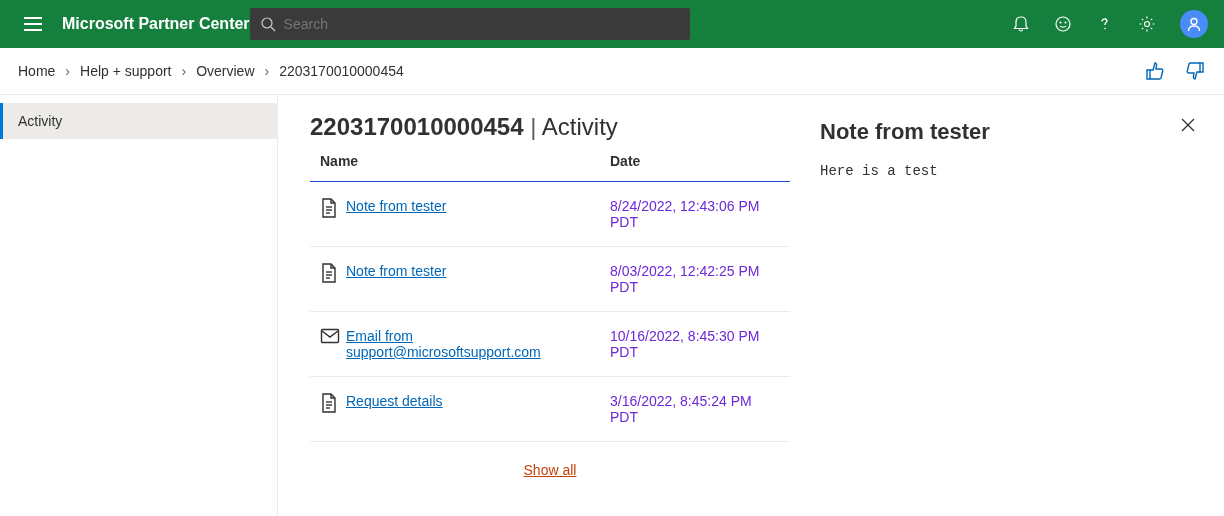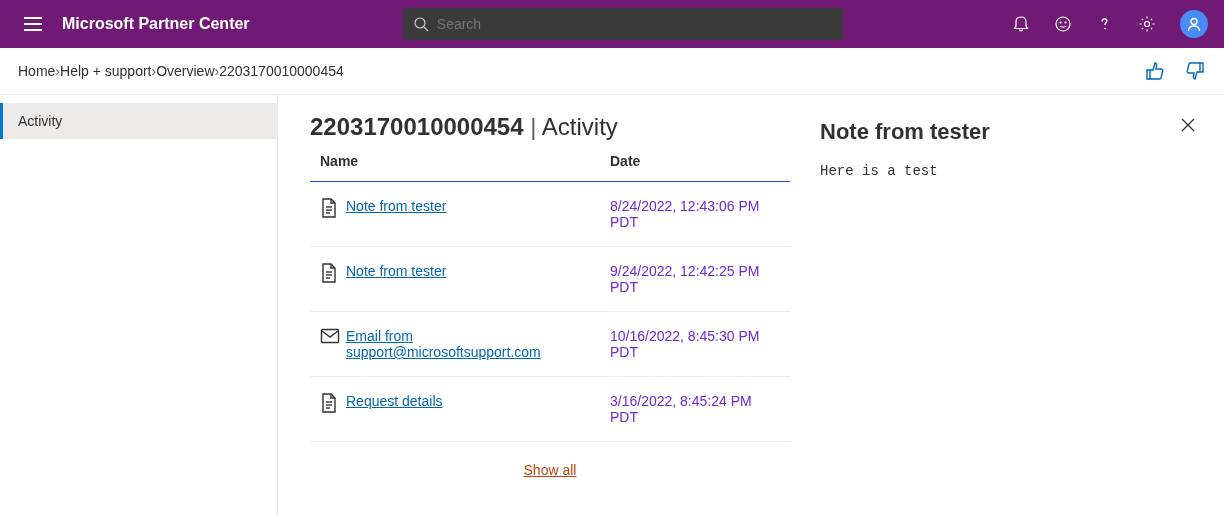--- a/index.html
+++ b/index.html
@@ -1,32 +1,32 @@
 <!DOCTYPE html>
 <html><head>
   <meta charset="utf-8">
   <style>
     * { box-sizing: border-box; margin: 0; padding: 0; }
     body { font-family: "Segoe UI", -apple-system, BlinkMacSystemFont, sans-serif; font-size: 14px; color: #323130; background: #fff; }
     
     
-    .header { background: #701a75; height: 48px; display: flex; align-items: center; padding: 0 16px; color: #fff; }
+    .header { background: #15803d; height: 48px; display: flex; align-items: center; padding: 0 16px; color: #fff; }
     .hamburger { display: flex; flex-direction: column; gap: 4px; cursor: pointer; padding: 8px; }
     .hamburger span { width: 18px; height: 2px; background: #fff; }
     .brand { font-size: 16px; font-weight: 600; margin-left: 12px; }
-    .search-wrap { flex: 1; display: flex; justify-content: center; }
+    .search-wrap { flex: 1; display: flex; }
     .search { display: flex; align-items: center; background: #3a3a3a; width: 440px; height: 32px; padding: 0 10px; border-radius: 2px; }
     .search input { background: transparent; border: none; outline: none; color: #ccc; font-size: 14px; margin-left: 8px; width: 100%; }
     .header-icons { display: flex; align-items: center; gap: 24px; margin-left: 16px; }
     .header-icon { color: #fff; cursor: pointer; display: flex; align-items: center; }
     .avatar { width: 28px; height: 28px; border-radius: 50%; background: #4a8cf7; display: flex; align-items: center; justify-content: center; }
     
     
     .breadcrumb-row { display: flex; align-items: center; justify-content: space-between; padding: 12px 18px; border-bottom: 1px solid #edebe9; }
-    .breadcrumb { display: flex; align-items: center; font-size: 14px; color: #323130; }
+    .breadcrumb { display: flex; align-items: center; gap: 10px; font-size: 14px; color: #323130; }
     .breadcrumb .crumb { color: #323130; }
     .breadcrumb .chev { color: #605e5c; }
     .feedback-icons { display: flex; gap: 18px; color: #0067b8; }
     .feedback-icons svg { cursor: pointer; }
     
     
     .body { display: flex; }
     .sidebar { width: 278px; border-right: 1px solid #edebe9; padding-top: 8px; min-height: 430px; }
     .side-item { padding: 10px 18px; cursor: pointer; }
     .side-item.active { background: #edebe9; border-left: 3px solid #0078d4; padding-left: 15px; }
@@ -176,21 +176,21 @@
         <span class="row-icon">
           <svg width="18" height="20" viewBox="0 0 18 20" fill="none" stroke="#323130" stroke-width="1.4">
               <path d="M3 1 L11 1 L15 5 L15 19 L3 19 Z"></path>
               <path d="M11 1 L11 5 L15 5"></path>
               <line x1="6" y1="9" x2="12" y2="9"></line>
               <line x1="6" y1="12" x2="12" y2="12"></line>
               <line x1="6" y1="15" x2="10" y2="15"></line>
             </svg>
         </span>
         <span class="row-name"><a>Note from tester</a></span>
-        <span class="row-date">9/24/2022, 12:42:25 PM PDT</span>
+        <span class="row-date">8/03/2022, 12:42:25 PM PDT</span>
       </div>
 
       <div class="row">
         <span class="row-icon">
           <svg width="20" height="16" viewBox="0 0 20 16" fill="none" stroke="#323130" stroke-width="1.4">
               <rect x="1.5" y="1.5" width="17" height="13" rx="1"></rect>
               <path d="M2 3 L10 9 L18 3"></path>
             </svg>
         </span>
         <span class="row-name"><a>Email from support@microsoftsupport.com</a></span>

